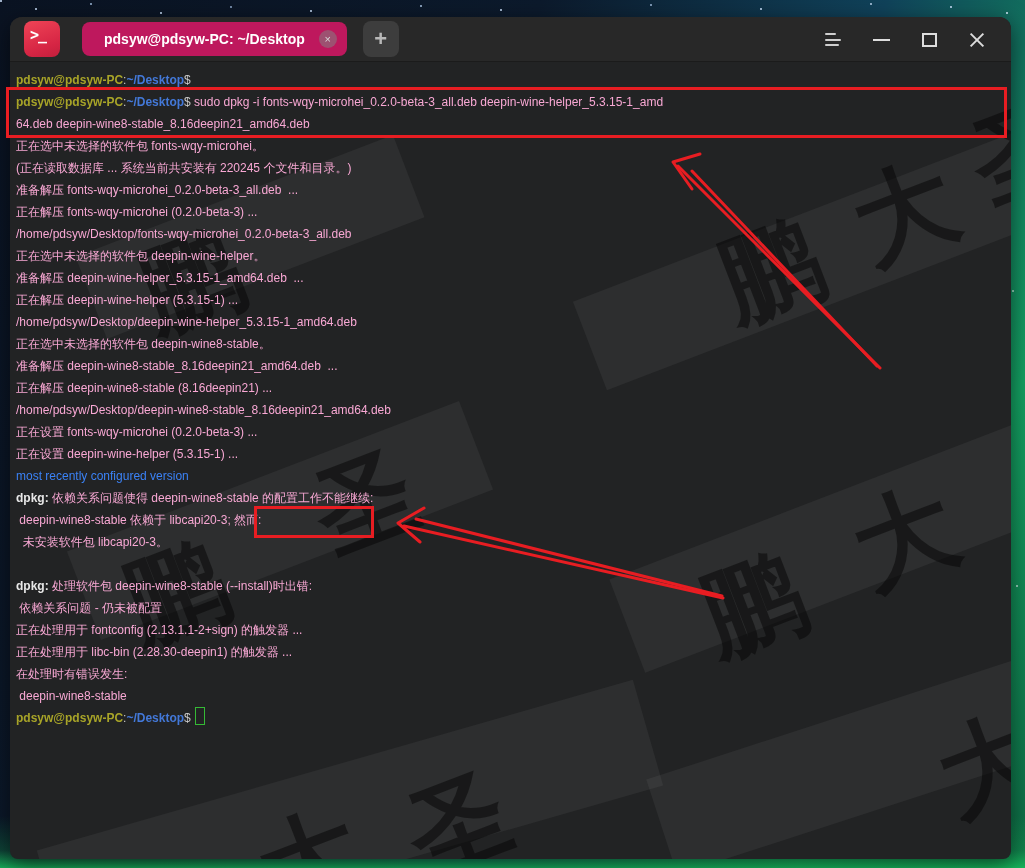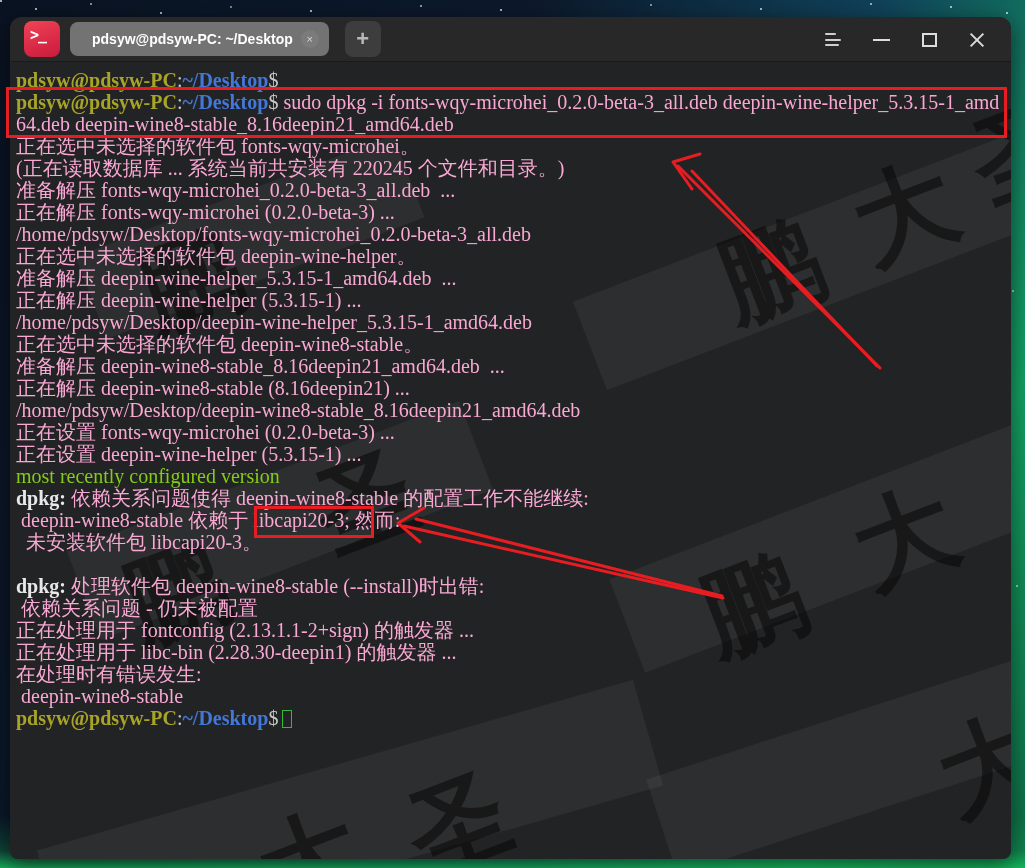--- a/index.html
+++ b/index.html
@@ -33,22 +33,22 @@
     display:flex; align-items:center;
   }
   .app-icon {
     width:36px; height:36px; margin-left:14px; border-radius:8px;
     background:linear-gradient(160deg,#ef4456 0%, #d62544 70%, #c21f3c 100%);
     color:#fff; font-family:"DejaVu Sans Mono", monospace; font-weight:bold; font-size:15px;
     display:flex; align-items:flex-start; justify-content:flex-start;
     padding:5px 0 0 6px; letter-spacing:-1px;
   }
   .tab {
-    height:34px; margin-left:10px; padding:0 10px 0 22px; min-width:240px;
-    background:#737373; border-radius:8px; display:flex; align-items:center; gap:8px;
+    height:34px; margin-left:22px; padding:0 10px 0 22px; min-width:240px;
+    background:#be185d; border-radius:8px; display:flex; align-items:center; gap:14px;
   }
   .tab-title { color:#ffffff; font-size:14px; font-weight:bold; white-space:nowrap; }
   .tab-close {
     width:18px; height:18px; border-radius:50%; background:rgba(130,130,130,0.55);
     color:#d8d8d8; font-size:11px; line-height:18px; text-align:center; cursor:default;
   }
   .new-tab {
     width:36px; height:36px; margin-left:16px; border-radius:8px; background:#3d3d3d;
     color:#b8b8b8; font-size:22px; font-weight:bold; display:flex; align-items:center; justify-content:center;
   }
@@ -67,29 +67,29 @@
   }
   .icon-close::before{ transform:rotate(45deg);} .icon-close::after{ transform:rotate(-45deg);}
 
   
   .screen {
     position:absolute; left:0; top:46px; right:0; bottom:0;
     padding:6px 0 0 6px; overflow:hidden;
   }
   .term-text {
     position:relative; z-index:2;
-    font-family:Liberation Serif, serif;
-    font-size:20px; line-height:22px; white-space:pre;
+    font-family:Liberation Sans, sans-serif;
+    font-size:12px; line-height:22px; white-space:pre;
   }
   .tline { height:22px; }
   .c-user { color:#a8a428; font-weight:bold; }
   .c-path { color:#4378d8; font-weight:bold; }
   .c-fg   { color:#c9c9c9; }
   .c-green{ color:#f9a8d4; }
-  .c-dim  { color:#84cc16;margin-top:16px; }
+  .c-dim  { color:#3b82f6;margin-top:16px; }
   .c-boldfg { color:#e8e8e8; font-weight:bold; }
   .cursor {
     display:inline-block; width:10px; height:18px; margin-left:4px;
     border:1.5px solid #35ba35; vertical-align:-3px;
   }
 
   
   .wm-layer { position:absolute; inset:0; z-index:1; pointer-events:none; }
   .wm-stripe { position:absolute; background:rgba(255,255,255,0.05); transform:rotate(-21deg); }
   .wm-char {

